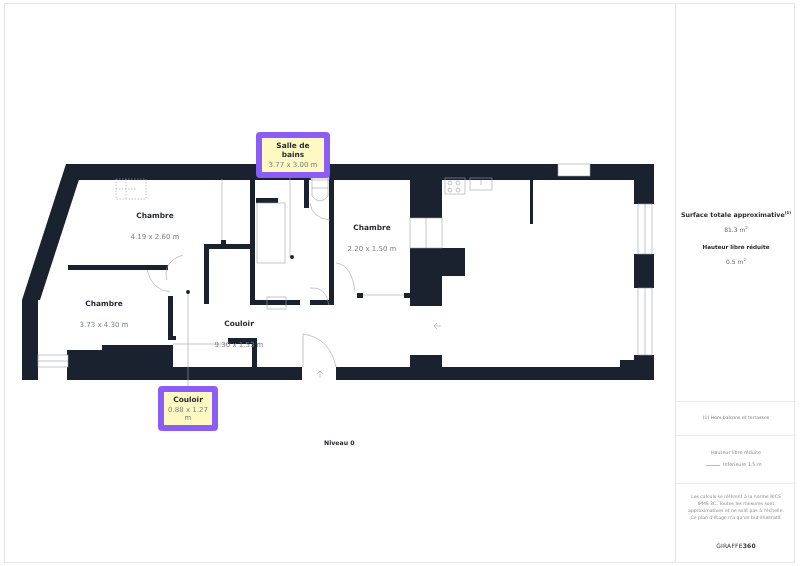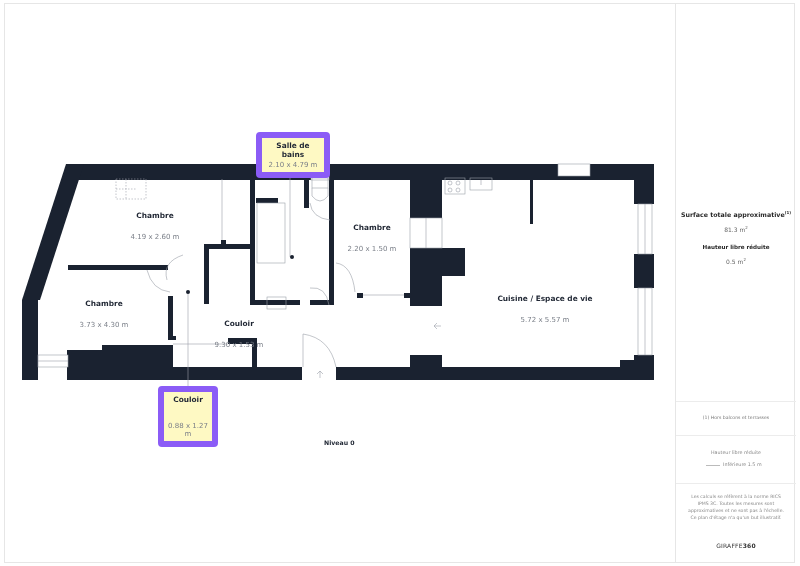--- a/index.html
+++ b/index.html
@@ -159,32 +159,28 @@
     <div class="room-dim">3.73 x 4.30 m</div>
   </div>
   <div class="label" style="left:194px; top:315px; width:80px;">
     <div class="room-name">Couloir</div>
     <div class="room-dim">9.30 x 1.53 m</div>
   </div>
   <div class="label" style="left:327px; top:219px; width:80px;">
     <div class="room-name">Chambre</div>
     <div class="room-dim">2.20 x 1.50 m</div>
   </div>
-  <div class="label" style="left:480px; top:290px; width:120px;">
-    <div class="room-name">Cuisine / Espace de vie</div>
-    <div class="room-dim">5.72 x 5.57 m</div>
-  </div>
 
   <div class="callout" style="left:251px; top:128px; width:74px;">
     <div class="room-name">Salle de bains</div>
-    <div class="room-dim" style="margin-top:2px;">2.10 x 4.79 m</div>
+    <div class="room-dim" style="margin-top:2px;">3.77 x 3.00 m</div>
   </div>
   <div class="callout" style="left:153px; top:382px; width:60px;">
     <div class="room-name">Couloir</div>
-    <div class="room-dim" style="margin-top:18px;">0.88 x 1.27 m</div>
+    <div class="room-dim" style="margin-top:2px;">0.88 x 1.27 m</div>
   </div>
 
   <div class="niveau" style="left:319px; top:435px;">Niveau 0</div>
 </div>
 
 <div class="sidebar">
 
   <div class="sb-section area-sec">
     <div class="area-title" style="top:124px;"><span>Surface totale approximative</span><sup>(1)</sup></div>
     <div class="area-val"><span>81.3 m</span><sup>2</sup></div>

